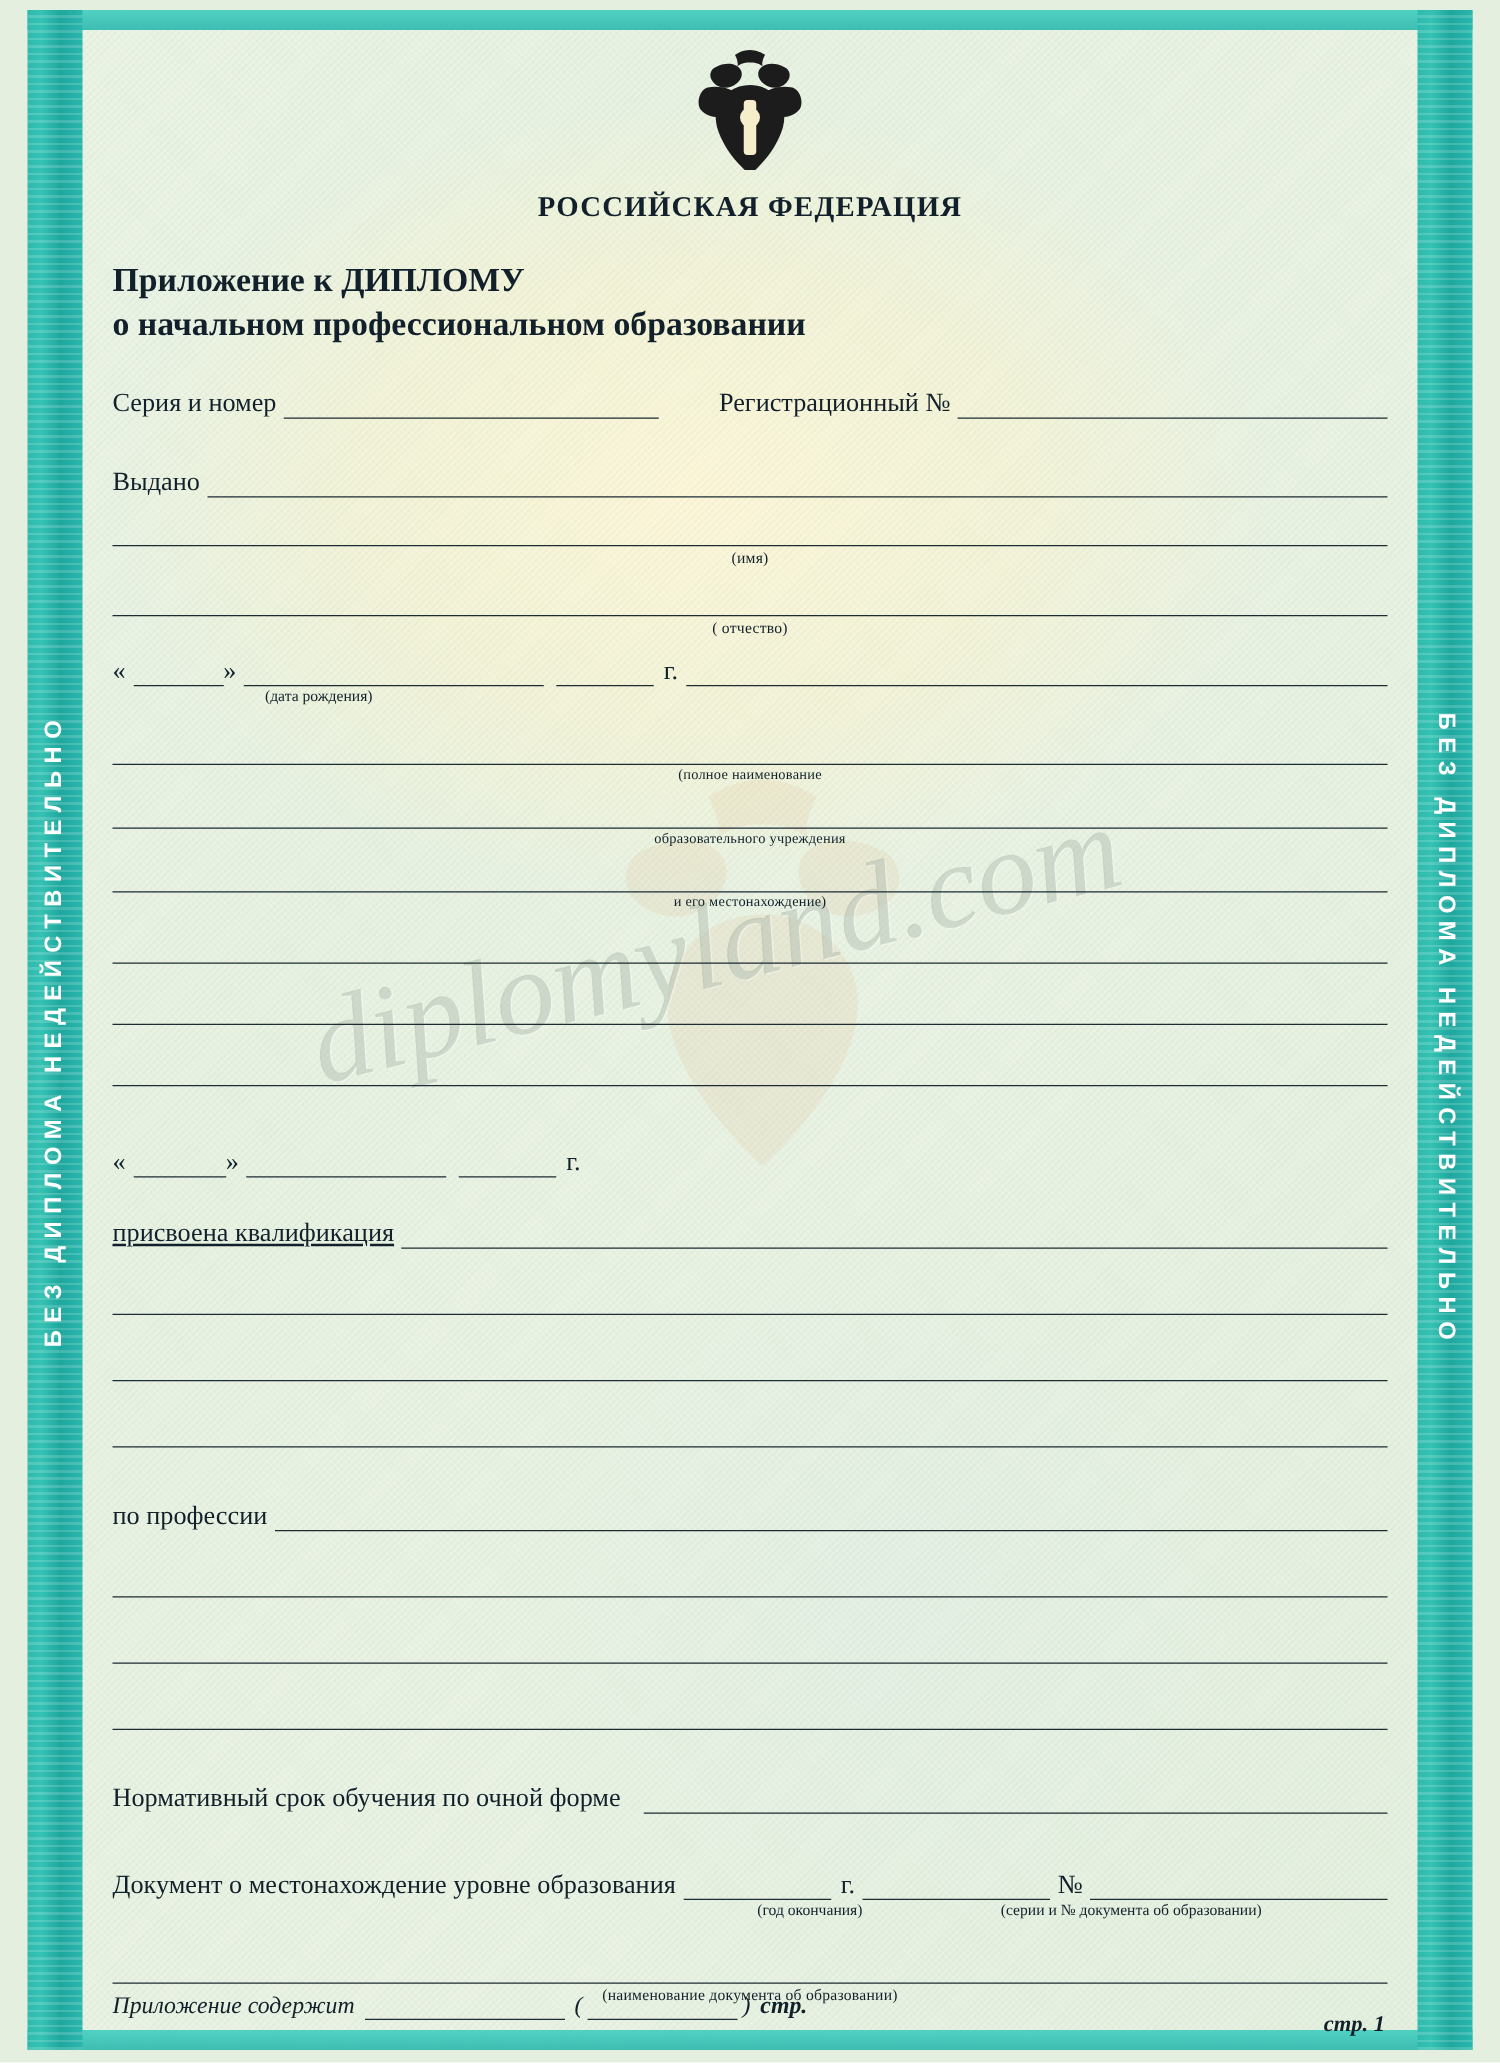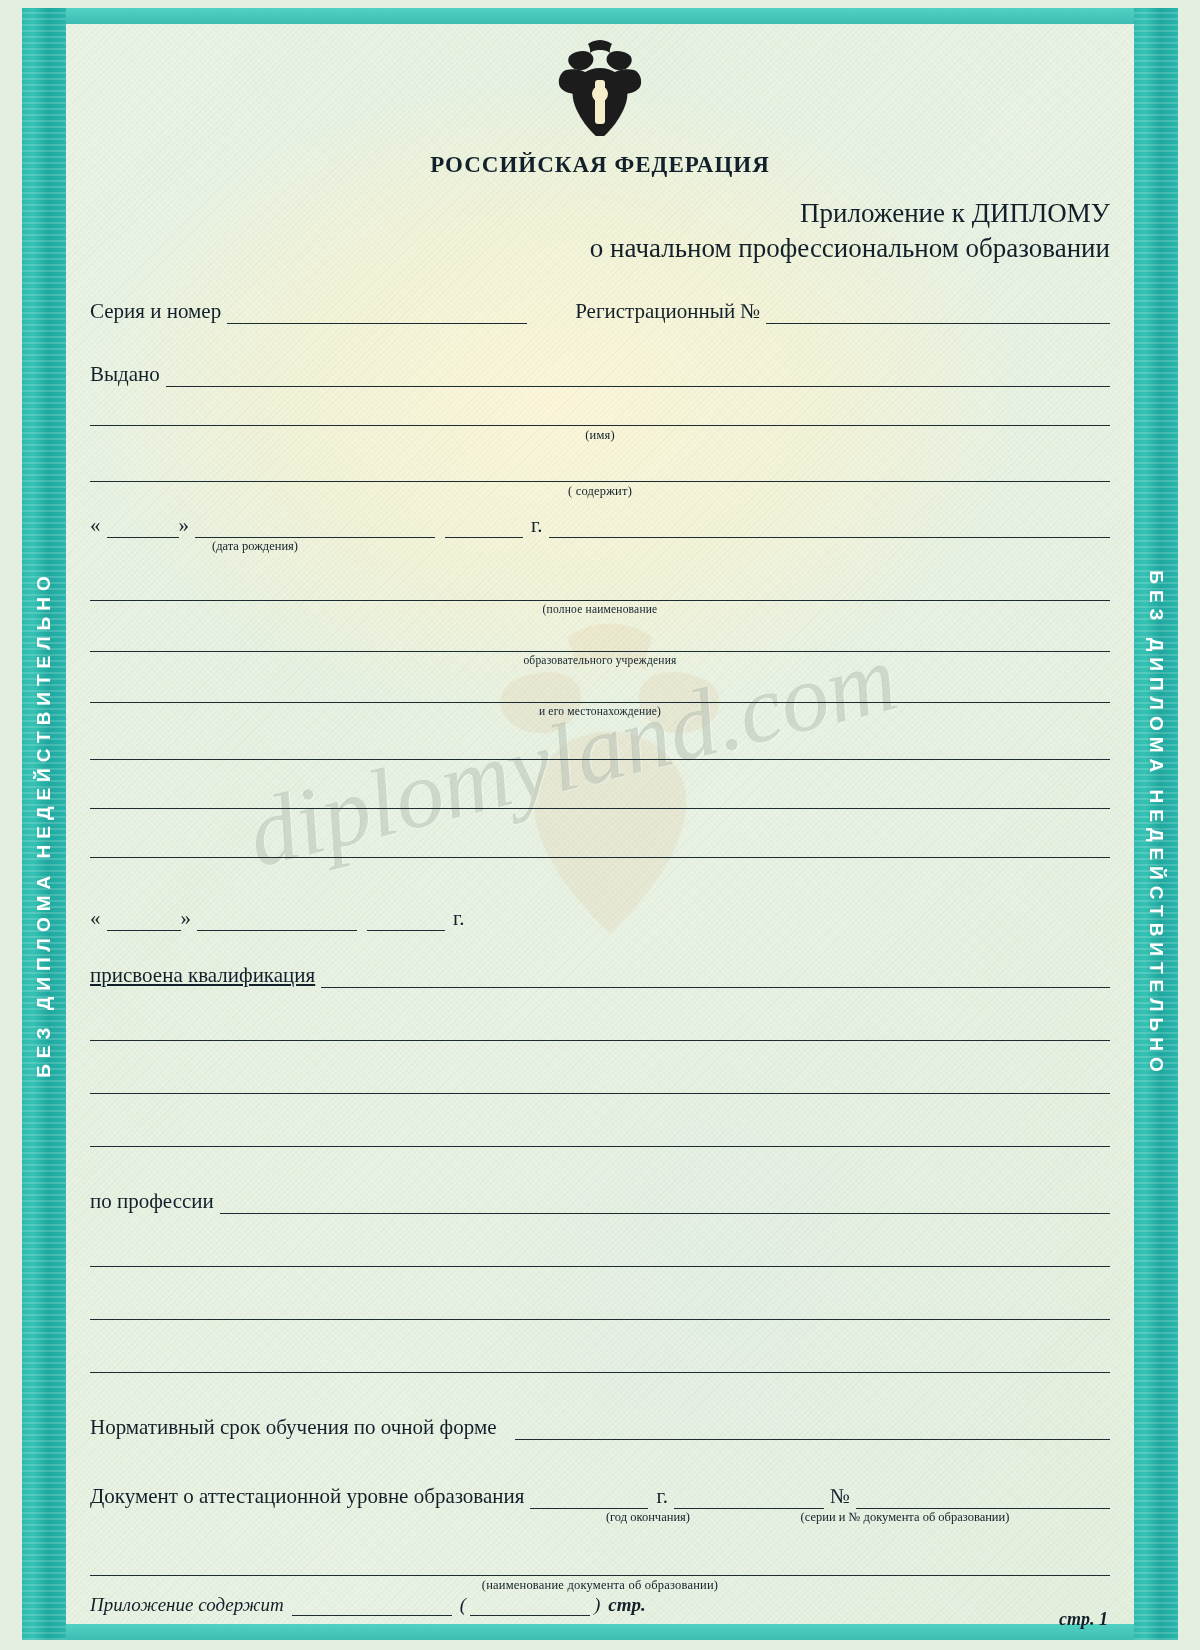--- a/index.html
+++ b/index.html
@@ -103,25 +103,25 @@
   }
   .emblem { text-align: center; margin-top: 12px; }
   .title-country {
     text-align: center;
     font-weight: bold;
     font-size: 23px;
     letter-spacing: 1px;
     margin-top: 12px;
   }
   .title-main {
-    text-align: right;
-    font-weight: normal;
+    text-align: left;
+    font-weight: bold;
     font-size: 27px;
     line-height: 1.28;
-    margin-top: 18px;
+    margin-top: 28px;
   }
 
   .row { position: relative; display: flex; align-items: flex-end; margin-top: 6px; }
   .lbl { font-size: 21px; white-space: nowrap; padding-right: 6px; }
   .fill {
     flex: 1 1 auto;
     border-bottom: 1.6px solid #1d2b33;
     height: 22px;
   }
   .gap { width: 26px; flex: 0 0 auto; }
@@ -221,21 +221,21 @@
 
     <div class="row" style="margin-top:38px;">
       <span class="lbl">Выдано</span>
       <span class="fill"></span>
     </div>
 
     <div class="line-full"></div>
     <div class="cap">(имя)</div>
 
     <div class="line-full"></div>
-    <div class="cap">( содержит)</div>
+    <div class="cap">( отчество)</div>
 
     <div class="row" style="margin-top:14px;">
       <span class="lbl">«</span>
       <span class="fill" style="flex:0 0 72px;"></span>
       <span class="lbl">»</span>
       <span class="fill" style="flex:0 0 240px;"></span>
       <span class="fill" style="flex:0 0 78px; margin-left:10px;"></span>
       <span class="lbl" style="padding-left:8px;">г.</span>
       <span class="fill"></span>
     </div>
@@ -280,21 +280,21 @@
     <div class="line-full" style="margin-top:22px;"></div>
     <div class="line-full" style="margin-top:22px;"></div>
     <div class="line-full" style="margin-top:22px;"></div>
 
     <div class="row" style="margin-top:42px;gap:12px;">
       <span class="lbl">Нормативный срок обучения по очной форме</span>
       <span class="fill"></span>
     </div>
 
     <div class="row" style="margin-top:44px;">
-      <span class="lbl">Документ о аттестационной уровне образования</span>
+      <span class="lbl">Документ о местонахождение уровне образования</span>
       <span class="fill" style="flex:0 0 118px;"></span>
       <span class="lbl" style="padding-left:8px;">г.</span>
       <span class="fill" style="flex:0 0 150px;"></span>
       <span class="lbl" style="padding-left:6px;">№</span>
       <span class="fill"></span>
     </div>
     <div class="caprow">
       <span class="c" style="flex:0 0 600px; text-align:right; padding-right:10px; font-size:12.5px;">(год окончания)</span>
       <span class="c" style="flex:1 1 auto; font-size:12.5px;">(серии и № документа об образовании)</span>
     </div>

